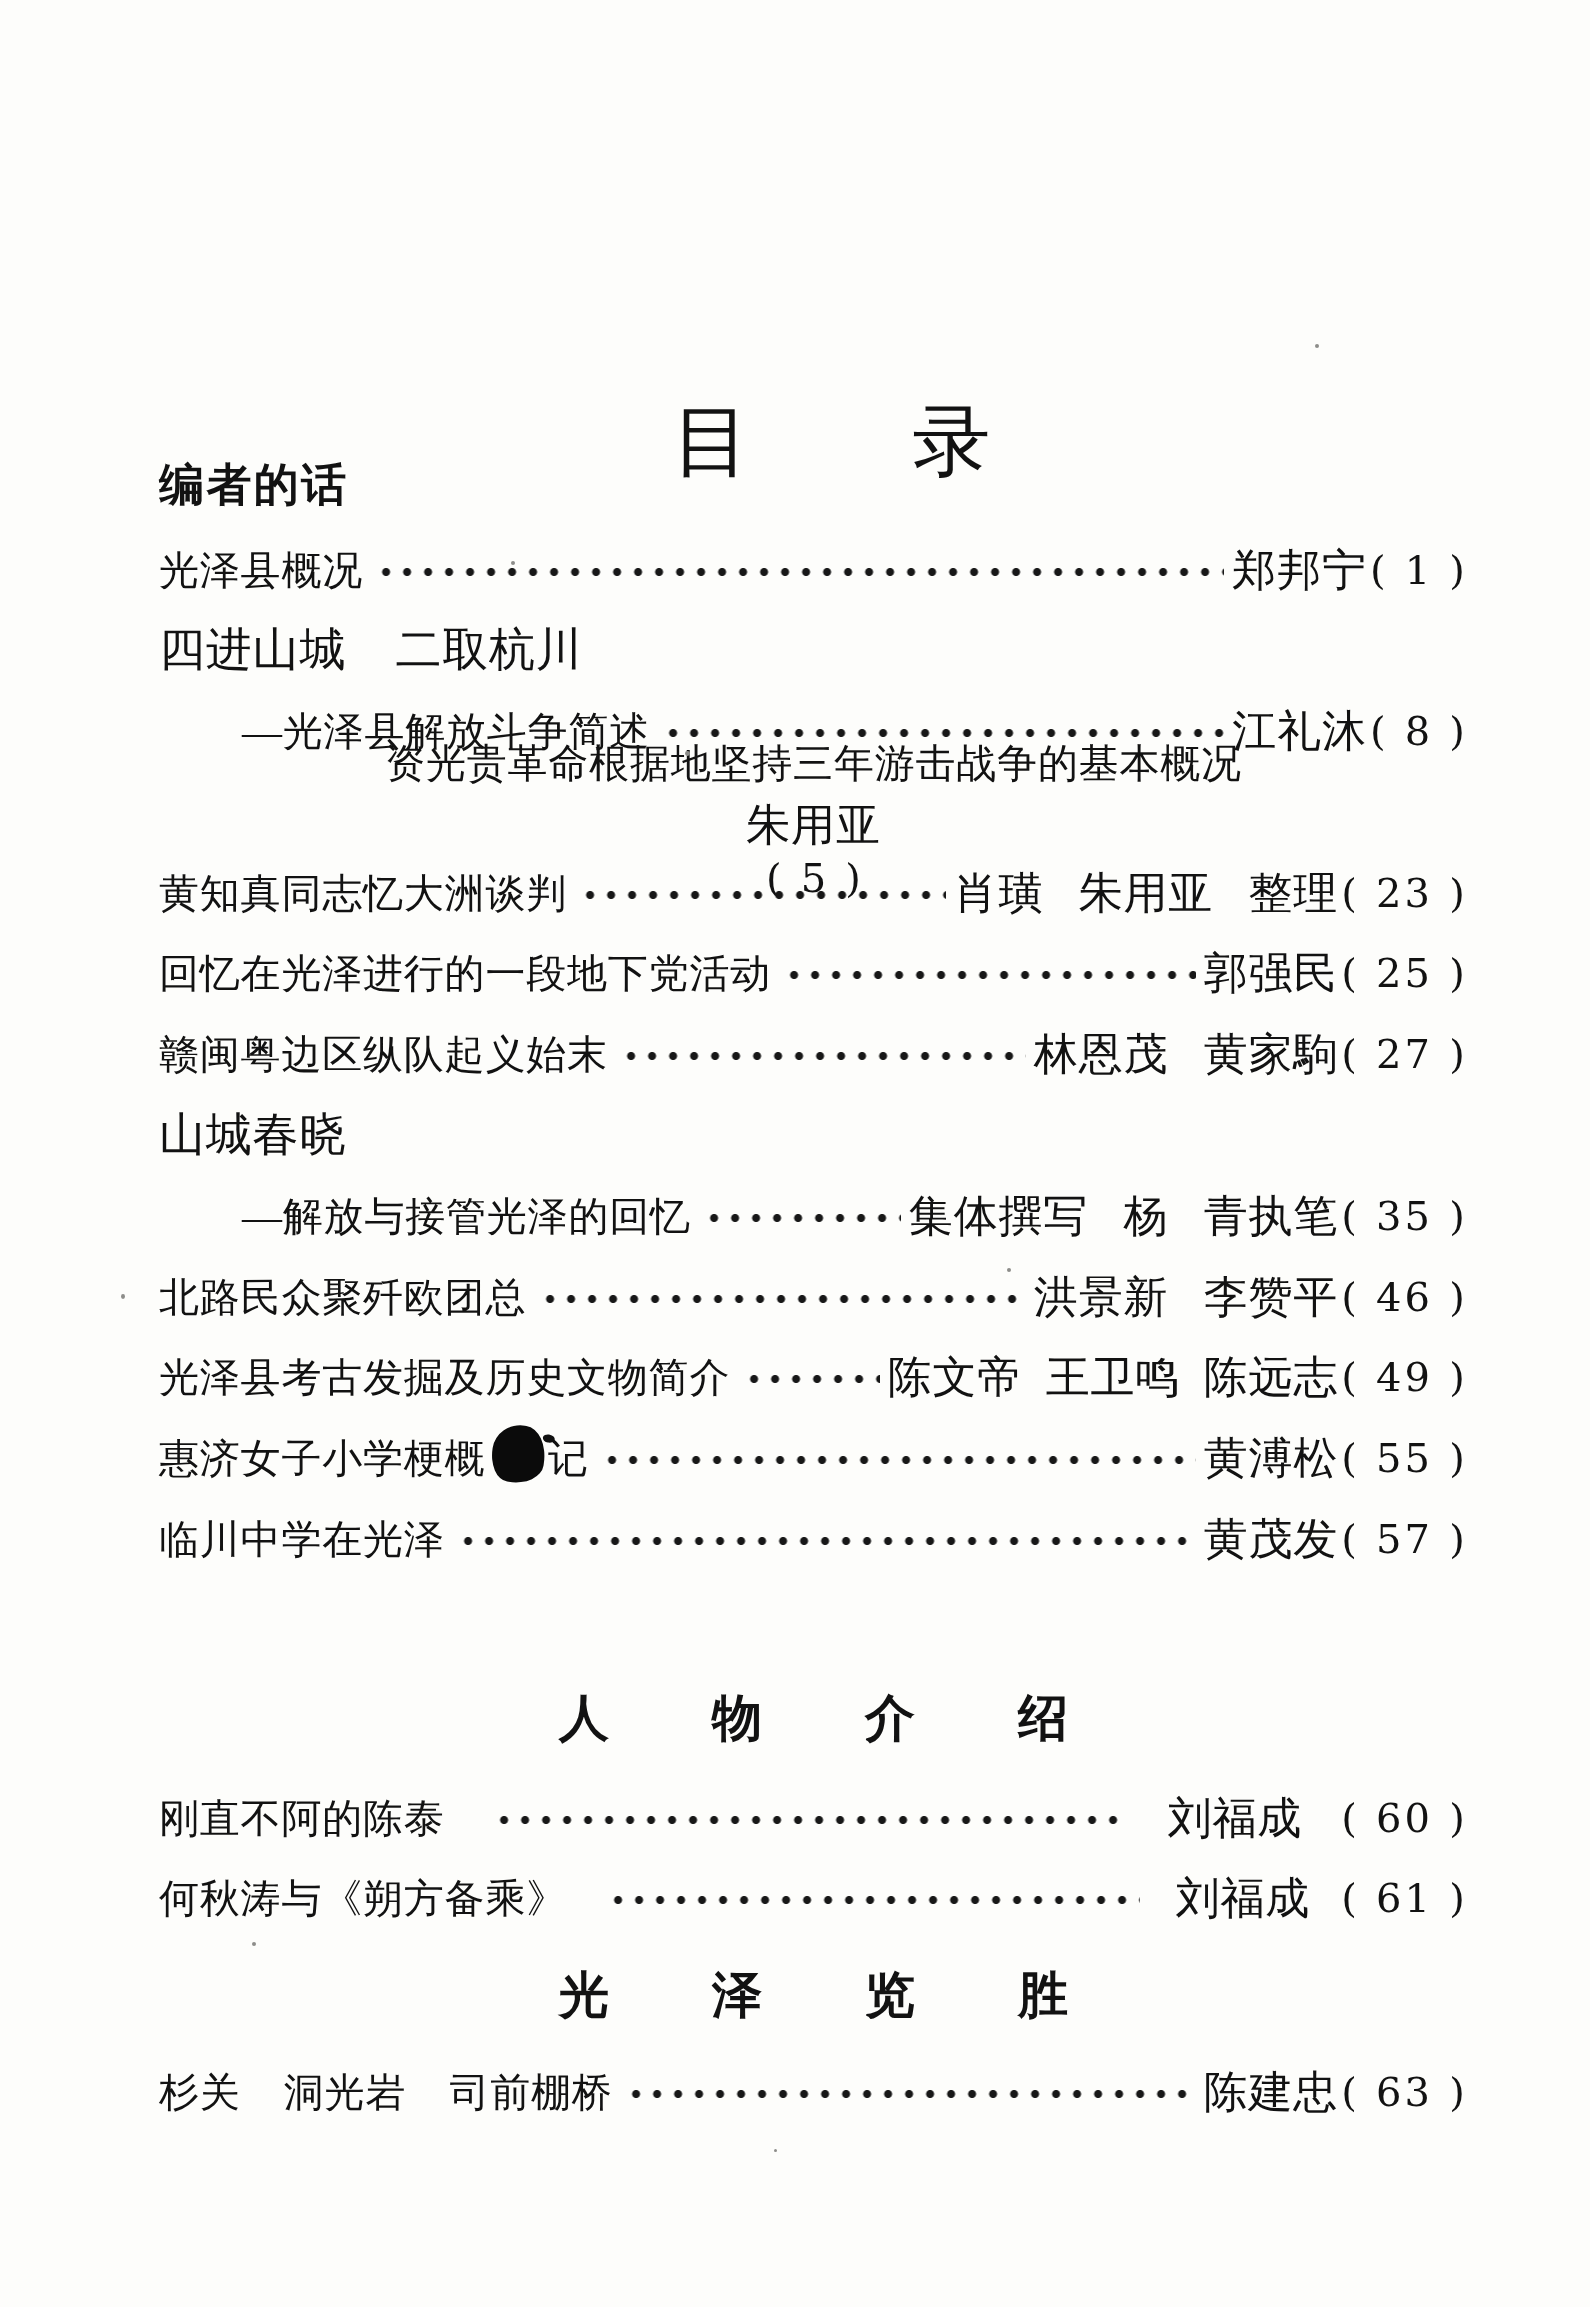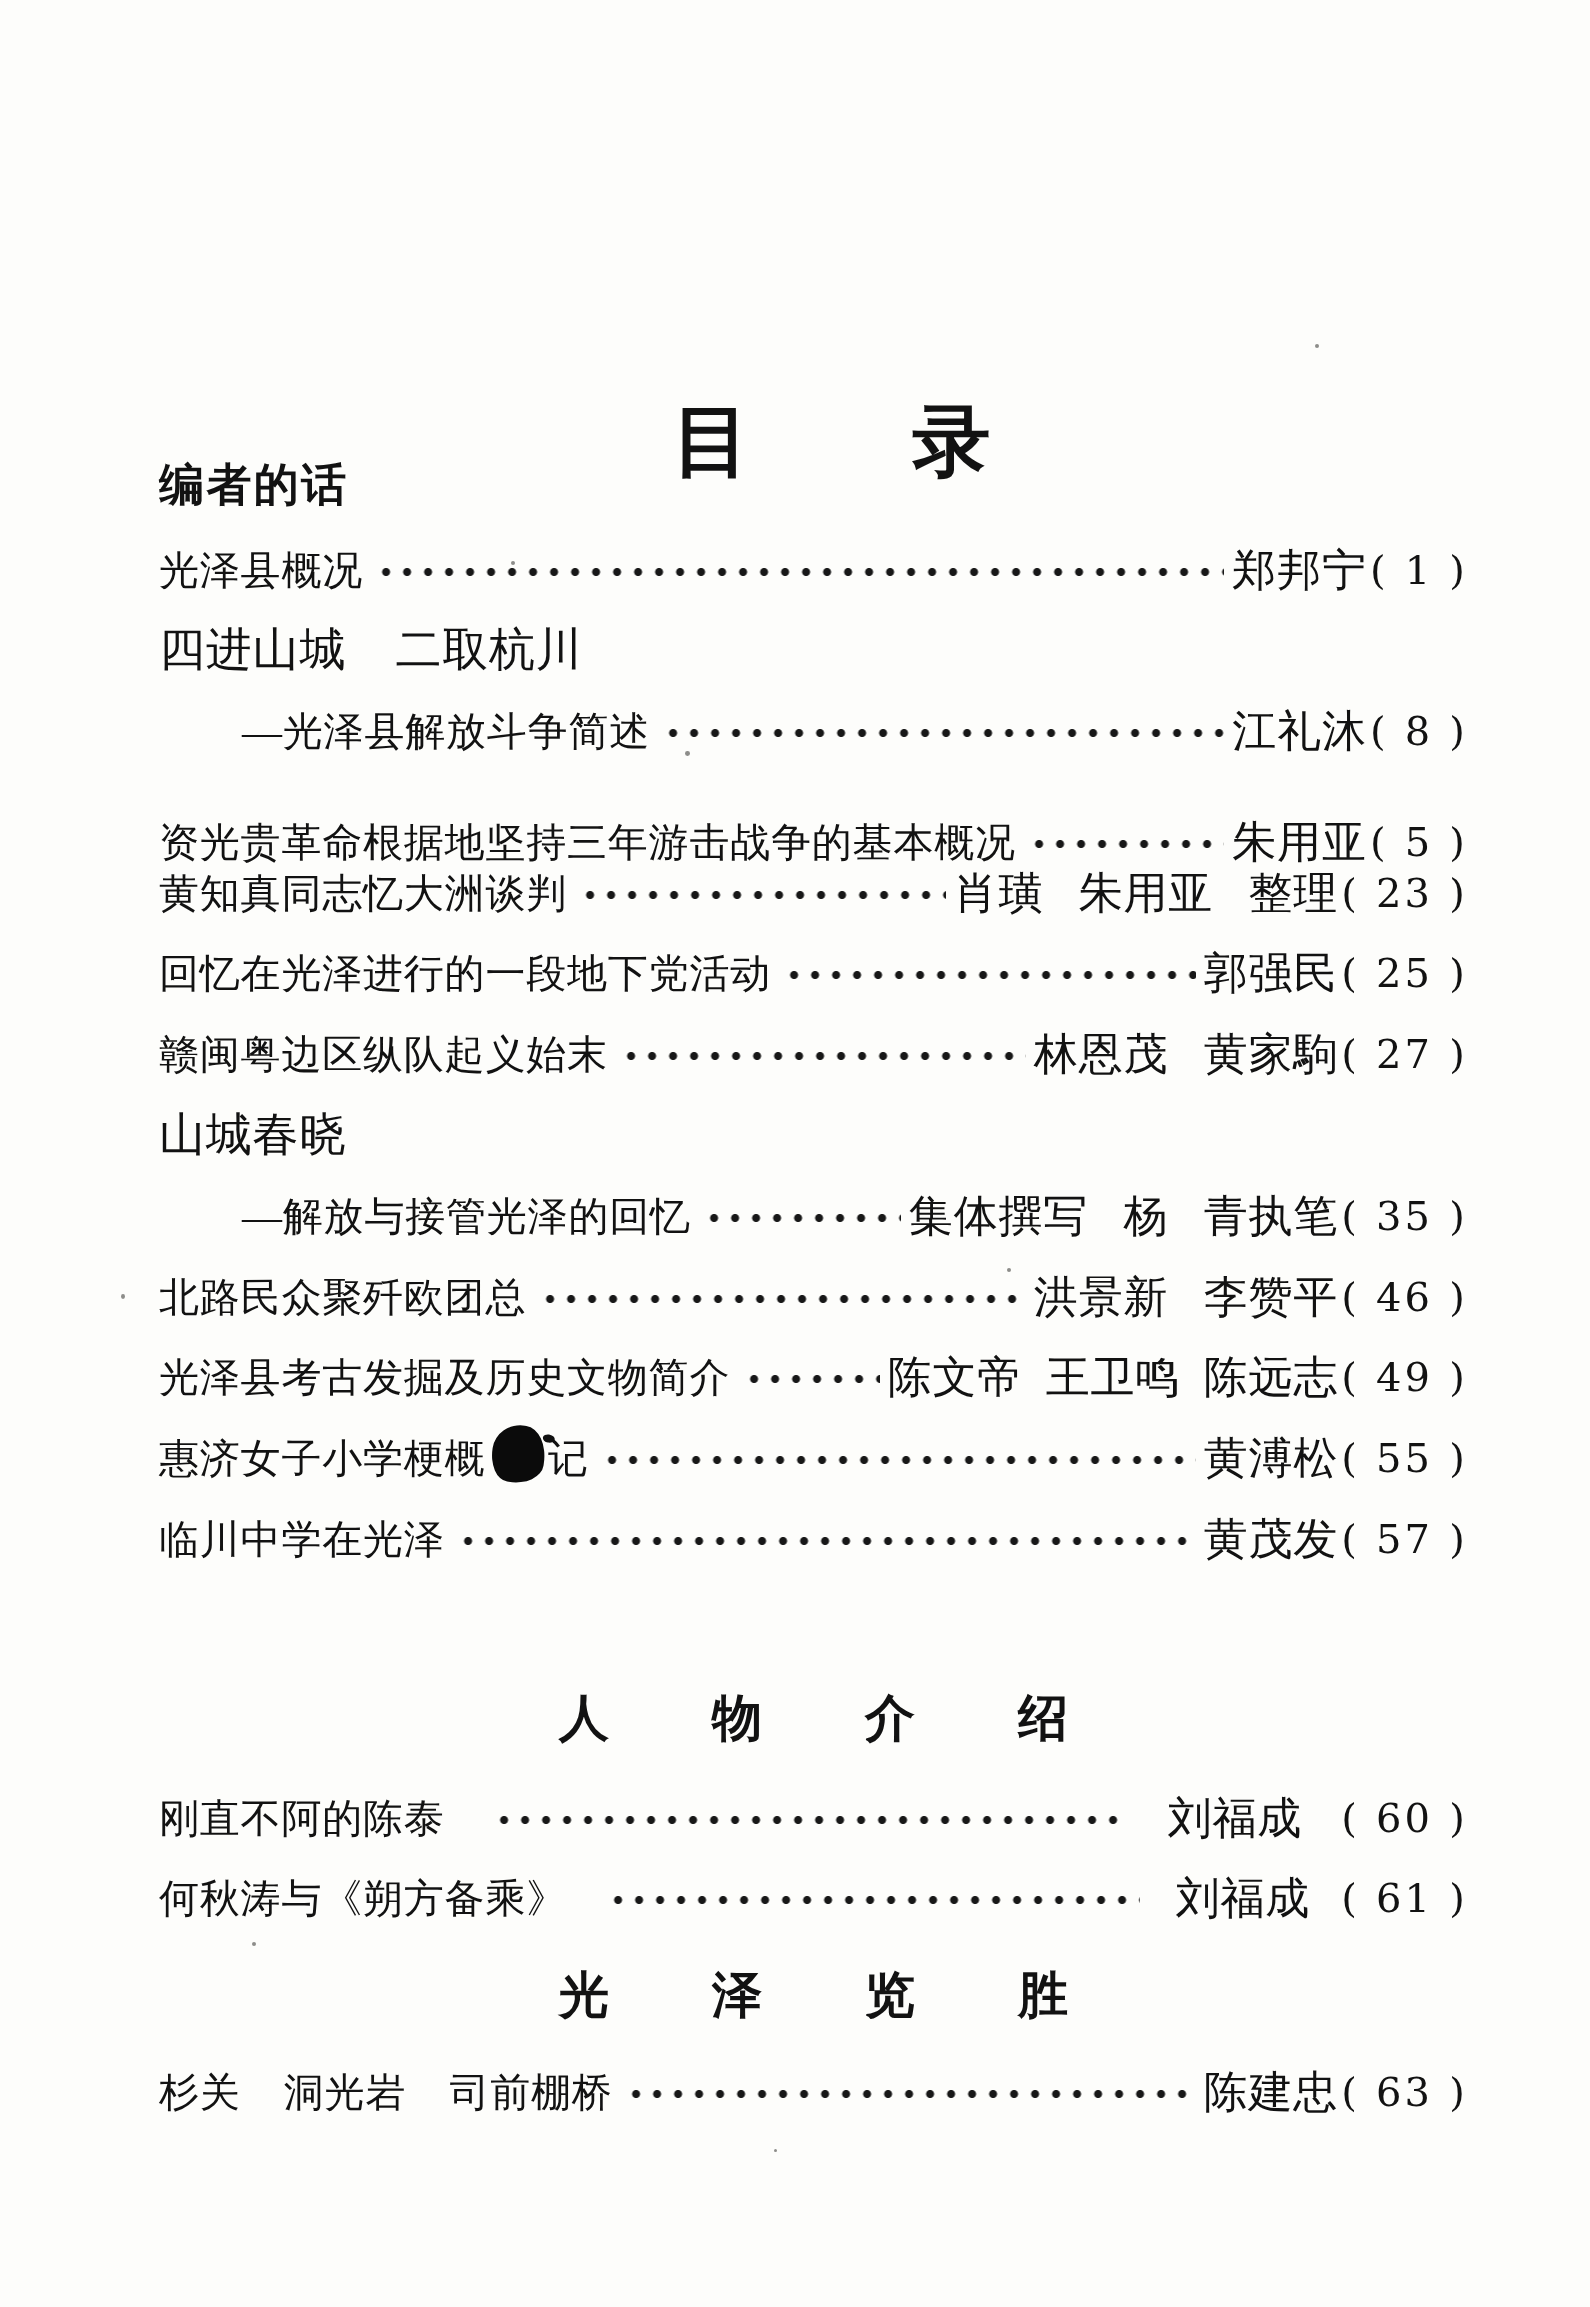--- a/index.html
+++ b/index.html
@@ -9,21 +9,21 @@
     margin:0 auto;
     background:#fdfdfb;
     overflow:hidden;
     font-family:"Liberation Serif","DejaVu Serif",serif;
     color:#121212;
   }
   .doc-title{
     position:absolute;top:347px;left:0;right:0;
     text-align:center;
     font-family:"DejaVu Sans","Liberation Sans",sans-serif;
-    font-weight:700;
+    font-weight:400;
     font-size:78px;line-height:1.1;
     letter-spacing:162px;
     padding-left:234px;
     white-space:pre;
   }
   .toc{position:absolute;left:159px;right:123px;top:0;bottom:0;}
   .row{
     position:absolute;left:0;right:0;height:68px;
     display:flex;align-items:center;
   }
@@ -93,21 +93,21 @@
       </div>
       <div class="row" style="top: 616px;">
         <span class="plain-text">四进山城    二取杭川</span>
       </div>
       <div class="row indent" style="top: 697px;">
         <span class="etitle">—光泽县解放斗争简述</span>
         <span class="leader"></span>
         <span class="eauthor">江礼沐</span>
         <span class="epage">( 8 )</span>
       </div>
-      <div class="row" style="top: 808px;">
+      <div class="row" style="top: 736px; flex-direction: column;">
         <span class="etitle">资光贵革命根据地坚持三年游击战争的基本概况</span>
         <span class="leader"></span>
         <span class="eauthor">朱用亚</span>
         <span class="epage">( 5 )</span>
       </div>
       <div class="row" style="top: 859px;">
         <span class="etitle">黄知真同志忆大洲谈判</span>
         <span class="leader"></span>
         <span class="eauthor">肖璜   朱用亚   整理</span>
         <span class="epage">( 23 )</span>

